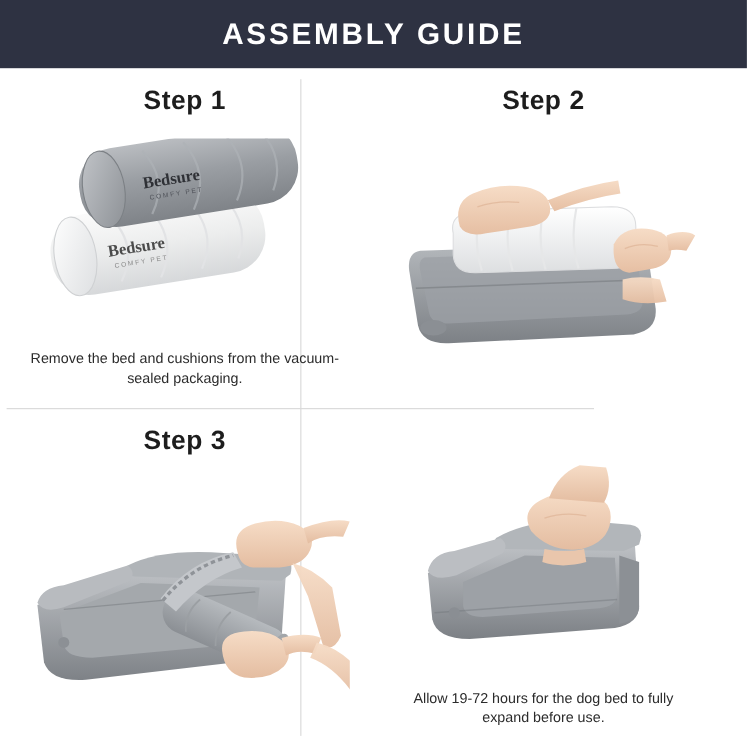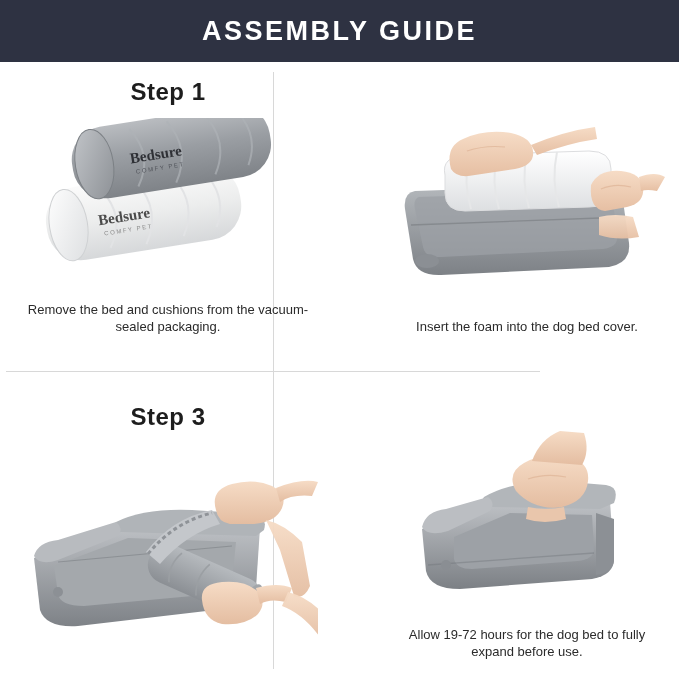--- a/index.html
+++ b/index.html
@@ -35,21 +35,20 @@
   }
 
   
   .grid {
     position: relative;
     width: 546px;
     height: 617px;
     display: grid;
     grid-template-columns: 1fr 1fr;
     grid-template-rows: 1fr 1fr;
-    gap: 33px;
   }
   .cell {
     position: relative;
     display: flex;
     flex-direction: column;
     align-items: center;
     padding: 16px 18px 10px 18px;
     box-sizing: border-box;
   }
   .cell-title {
@@ -163,20 +162,21 @@
             <path d="M174 11 Q188 36 174 61" stroke="#aeb2b6" stroke-width="2" fill="none" opacity="0.7"></path>
             <text class="brand" x="58" y="41" font-size="15" font-weight="bold" fill="#2f3136">Bedsure</text>
             <text x="62" y="52" font-size="6" letter-spacing="1.6" fill="#50535a">COMFY PET</text>
           </g>
         </svg>
       </div>
       <div class="cell-caption">Remove the bed and cushions from the vacuum-sealed packaging.</div>
     </div>
 
     <div class="cell">
+      <div class="cell-title">Step 2</div>
       <div class="art">
         <svg class="ill" width="280" height="175" viewBox="0 0 280 175">
           <defs>
             <linearGradient id="g2-cover" x1="0" y1="0" x2="0" y2="1">
               <stop offset="0%" stop-color="#b4b8bc"></stop>
               <stop offset="100%" stop-color="#7d8186"></stop>
             </linearGradient>
             <linearGradient id="g2-foam" x1="0" y1="0" x2="0" y2="1">
               <stop offset="0%" stop-color="#ffffff"></stop>
               <stop offset="100%" stop-color="#dddfe1"></stop>
@@ -209,21 +209,20 @@
           </g>
 
           <g transform="translate(198,56)">
             <path d="M6 18 Q14 2 36 4 Q56 6 58 20 Q60 36 42 40 L20 44 Q4 42 6 18 Z" fill="url(#g2-skin)"></path>
             <path d="M54 10 Q70 4 80 10 L72 24 Q62 22 56 24 Z" fill="url(#g2-skin)"></path>
             <path d="M14 50 Q30 46 48 50 L54 70 Q32 74 14 68 Z" fill="url(#g2-skin)" opacity="0.95"></path>
             <path d="M16 22 Q30 16 46 20" stroke="#e0b79a" stroke-width="1.2" fill="none" opacity="0.8"></path>
           </g>
         </svg>
       </div>
-      <div class="cell-caption">Insert the foam into the dog bed cover.</div>
     </div>
 
     <div class="cell">
       <div class="cell-title">Step 3</div>
       <div class="art">
         <svg class="ill" width="300" height="180" viewBox="0 0 300 180">
           <defs>
             <linearGradient id="g3-bed" x1="0" y1="0" x2="0" y2="1">
               <stop offset="0%" stop-color="#c0c3c7"></stop>
               <stop offset="100%" stop-color="#7e8287"></stop>

